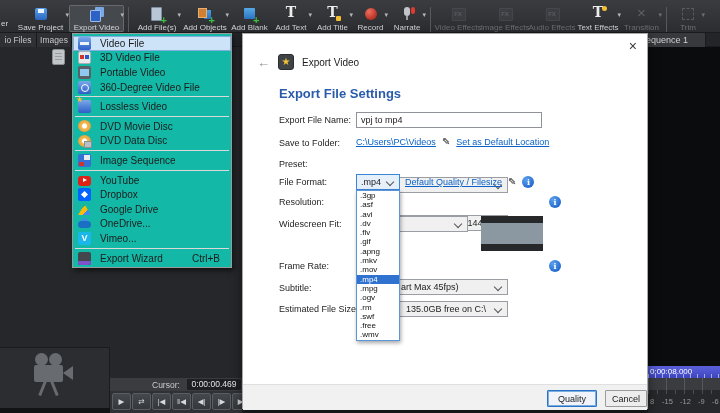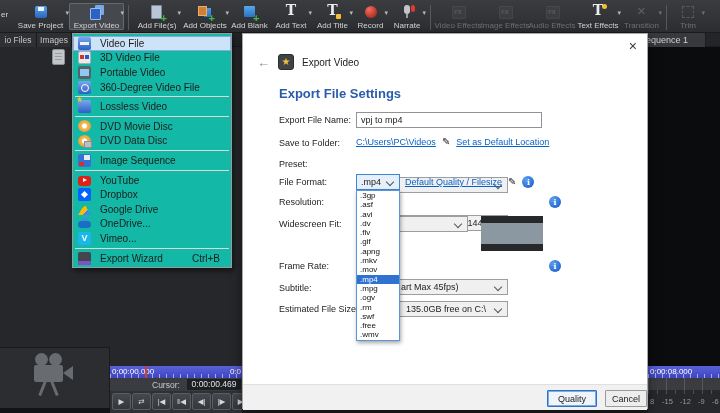--- a/index.html
+++ b/index.html
@@ -1,21 +1,21 @@
 <!DOCTYPE html>
 <html><head>
 <meta charset="utf-8">
 <style>
   html,body{margin:0;padding:0;background:#101113;}
   .app{position:relative;width:720px;height:413px;overflow:hidden;background:#1e1f22;
        font-family:"Liberation Sans",sans-serif;-webkit-font-smoothing:antialiased;}
   .app *{box-sizing:border-box;}
 
   
-  #toolbar{position:absolute;left:0;top:0;width:720px;height:33px;display:flex;align-items:center;
+  #toolbar{position:absolute;left:0;top:0;width:720px;height:33px;display:flex;align-items:flex-end;
            background:linear-gradient(180deg,#3a3c40,#2b2d30);border-bottom:1px solid #1a1b1d;}
   .tbtn{position:relative;display:flex;flex-direction:column;align-items:center;padding-top:2px;flex:0 0 auto;}
   .tbtn .lbl{font-size:8px;margin-top:1px;color:#d4d5d7;white-space:nowrap;}
   .tbtn.dis .lbl{color:#6d7074;}
   .tbtn.dis .tico{opacity:.45;}
   .tbtn.act{background:#45484d;box-shadow:inset 0 0 0 1px #66696e;border-radius:2px;}
   .tpartial{flex:0 0 auto;display:flex;align-items:flex-end;padding:0 1px 4px 1px;font-size:8px;color:#d4d5d7;}
   .tsep{flex:0 0 1px;width:1px;height:25px;margin:3px 4px 0 4px;background:#56585c;}
   .tarrow{position:absolute;right:0px;top:6px;font-size:7px;color:#b6b8bb;}
   .tbtn.dis .tarrow{color:#6d7074;}
@@ -270,25 +270,20 @@
       <div class="cam-c1"></div>
         <div class="cam-c2"></div>
       <div class="cam-body"></div>
         <div class="cam-lens"></div>
       <div class="cam-leg1"></div>
         <div class="cam-leg2"></div>
     </div>
   </div>
   <div id="bottom-strip"></div>
 
-  <div id="ruler-left" class="ruler">
-    <span class="rl-start">0:00:00.000</span>
-    <span class="rl-part">0:0</span>
-    <span class="redcur"></span>
-  </div>
   <div id="cursor-row">
     <span class="clab">Cursor:</span>
     <span class="cval">0:00:00.469</span>
   </div>
   <div id="transport">
       <div class="pbtn">▶</div>
       <div class="pbtn">⇄</div>
       <div class="pbtn">|◀</div>
       <div class="pbtn">‖◀</div>
       <div class="pbtn">◀|</div>

